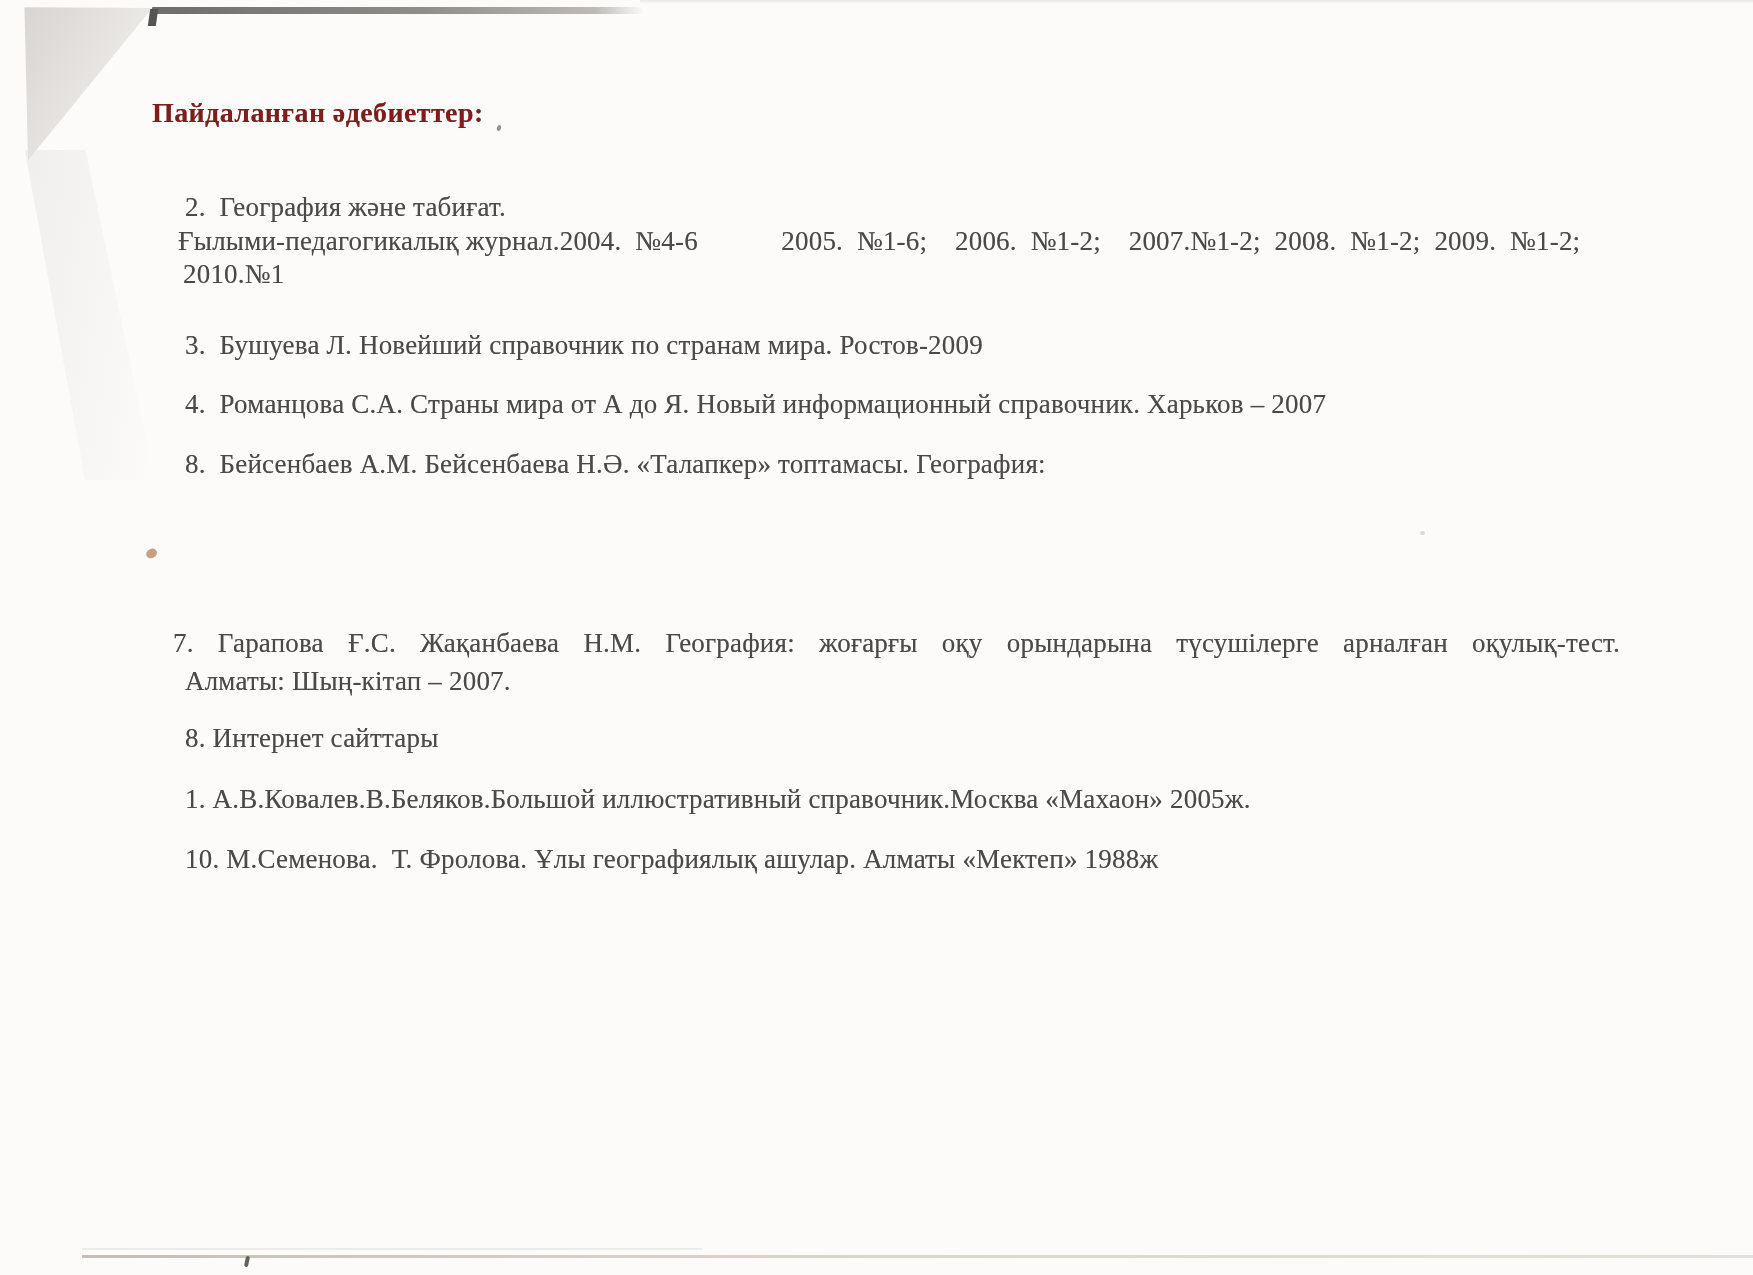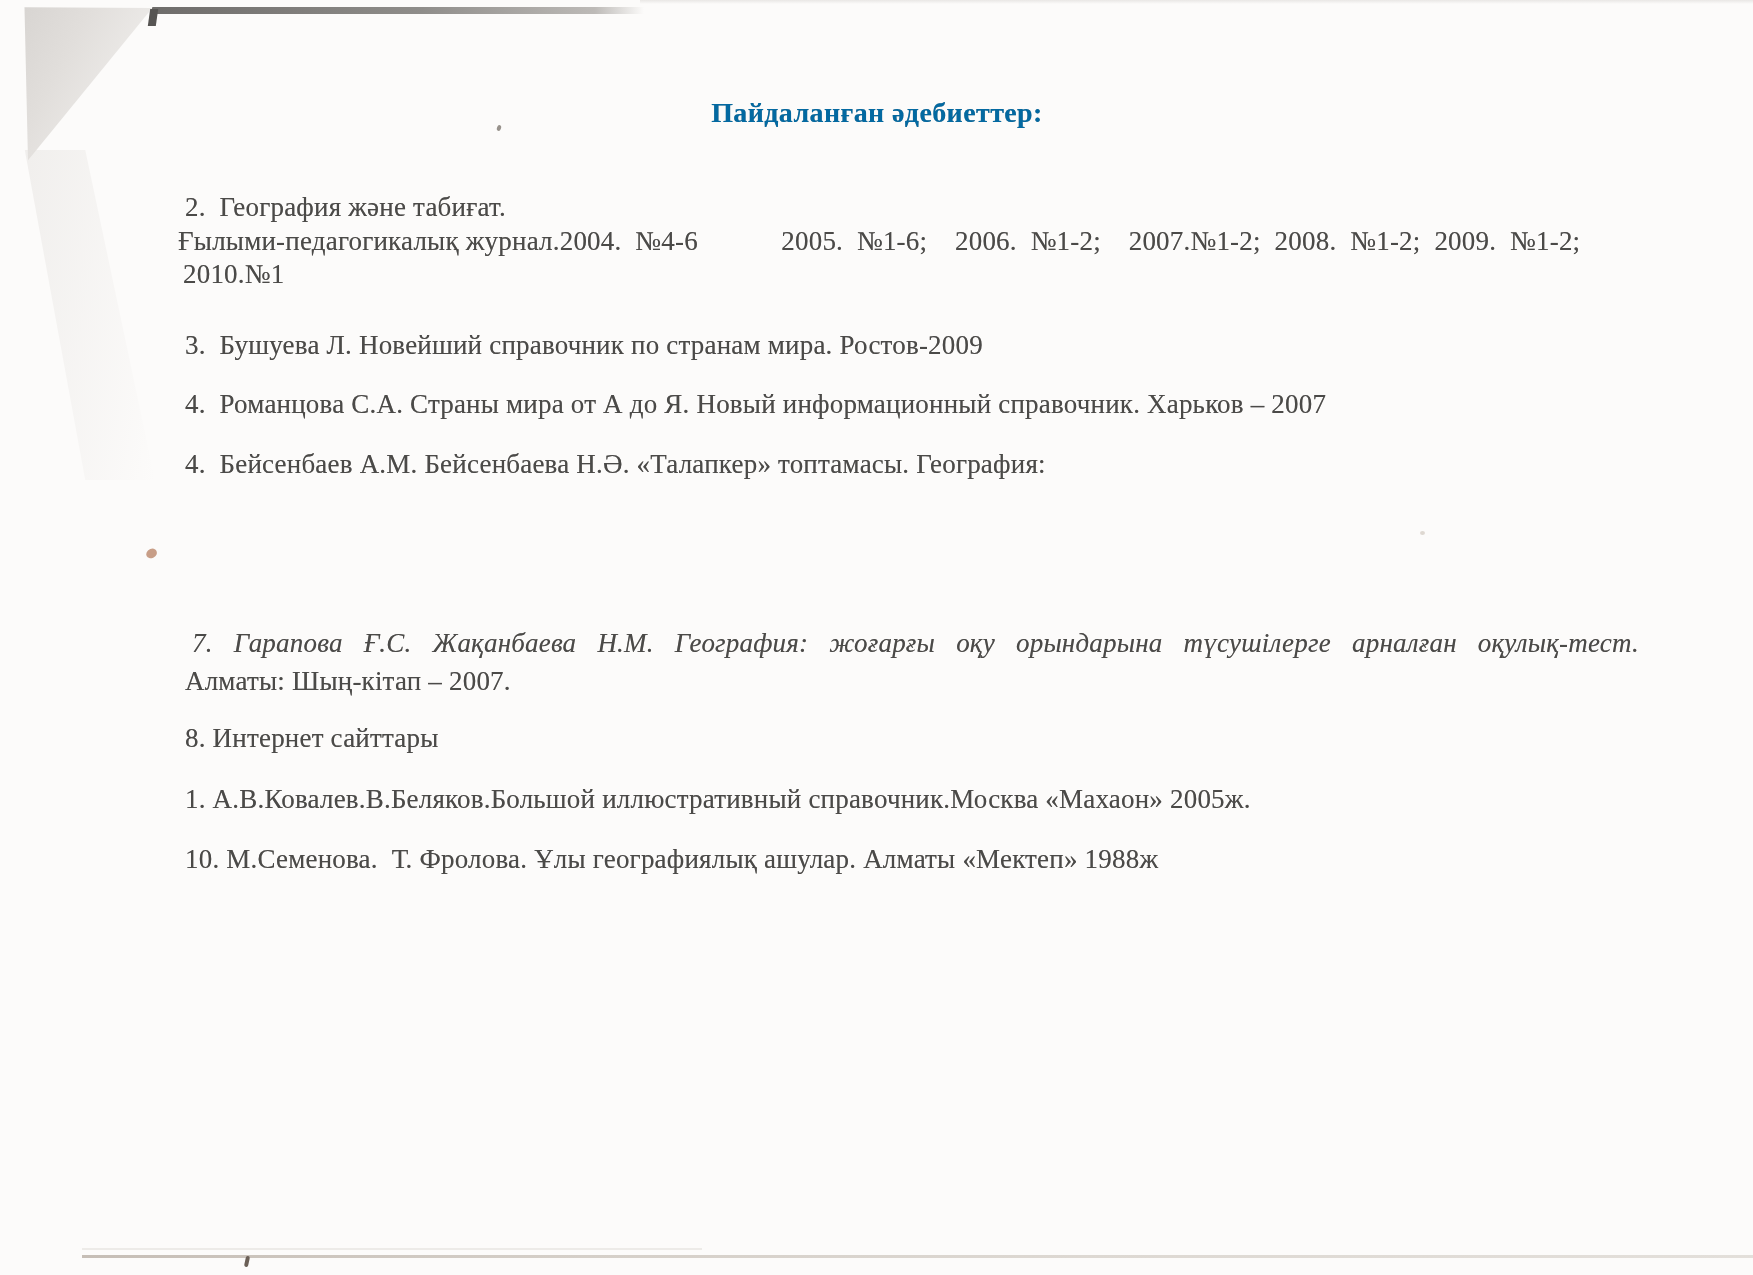--- a/index.html
+++ b/index.html
@@ -23,22 +23,22 @@
     position: absolute;
     font-size: 27px;
     line-height: 34px;
     white-space: pre;
     letter-spacing: 0.2px;
     text-shadow: 0 0 0.6px rgba(92, 90, 88, 0.55);
   }
   .title {
     font-weight: bold;
     font-size: 28px;
-    color: #0369a1;
-    text-align: center;
+    color: #7f1d1d;
+    text-align: left;
     letter-spacing: 0.4px;
   }
   .justify {
     white-space: normal;
     text-align: justify;
     text-align-last: justify;
   }
   
   .fold-tri {
     position: absolute; left: 0; top: 0; width: 175px; height: 180px;
@@ -112,25 +112,25 @@
   <div class="line" style="top:190px; left:185px;">2.  География және табиғат.</div>
 
   <div class="line" style="top:224px; left:178px;">Ғылыми-педагогикалық журнал.2004.  №4-6            2005.  №1-6;    2006.  №1-2;    2007.№1-2;  2008.  №1-2;  2009.  №1-2;</div>
 
   <div class="line" style="top:257px; left:183px;">2010.№1</div>
 
   <div class="line" style="top:328px; left:185px;">3.  Бушуева Л. Новейший справочник по странам мира. Ростов-2009</div>
 
   <div class="line" style="top:387px; left:185px;">4.  Романцова С.А. Страны мира от А до Я. Новый информационный справочник. Харьков – 2007</div>
 
-  <div class="line" style="top:447px; left:185px;">4.  Бейсенбаев А.М. Бейсенбаева Н.Ә. «Талапкер» топтамасы. География:</div>
+  <div class="line" style="top:447px; left:185px;">8.  Бейсенбаев А.М. Бейсенбаева Н.Ә. «Талапкер» топтамасы. География:</div>
 
 
 
-  <div class="line justify" style="top:626px; left:192px; width:1447px;font-style:italic;">7. Гарапова Ғ.С. Жақанбаева Н.М. География: жоғарғы оқу орындарына түсушілерге арналған оқулық-тест.</div>
+  <div class="line justify" style="top:626px; left:173px; width:1447px;">7. Гарапова Ғ.С. Жақанбаева Н.М. География: жоғарғы оқу орындарына түсушілерге арналған оқулық-тест.</div>
 
   <div class="line" style="top:664px; left:185px;">Алматы: Шың-кітап – 2007.</div>
 
   <div class="line" style="top:721px; left:185px;">8. Интернет сайттары</div>
 
   <div class="line" style="top:782px; left:185px;">1. А.В.Ковалев.В.Беляков.Большой иллюстративный справочник.Москва «Махаон» 2005ж.</div>
 
   <div class="line" style="top:842px; left:185px;">10. М.Семенова.  Т. Фролова. Ұлы географиялық ашулар. Алматы «Мектеп» 1988ж</div>
 
 </div>

